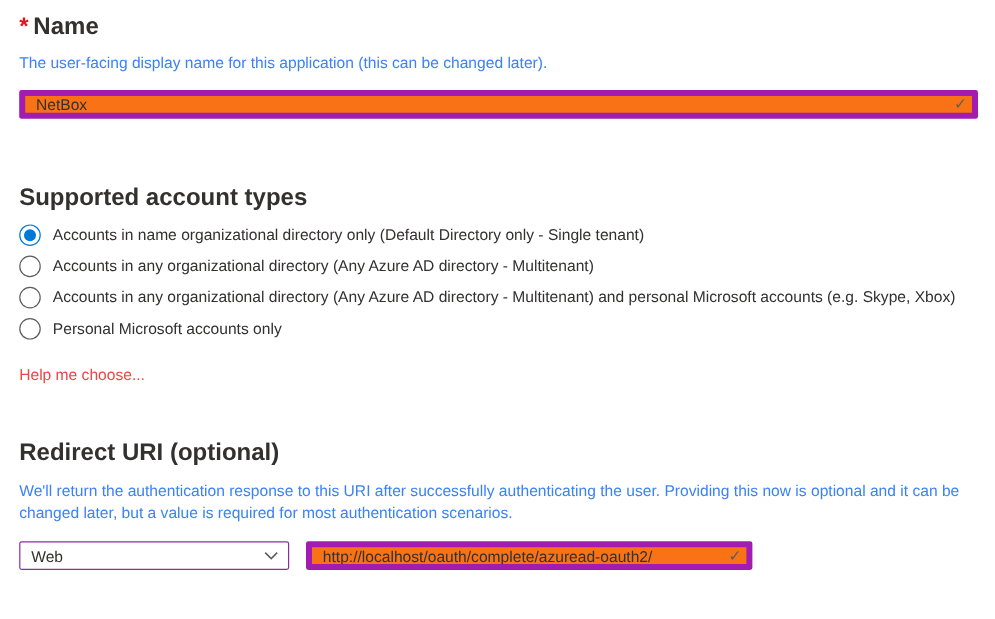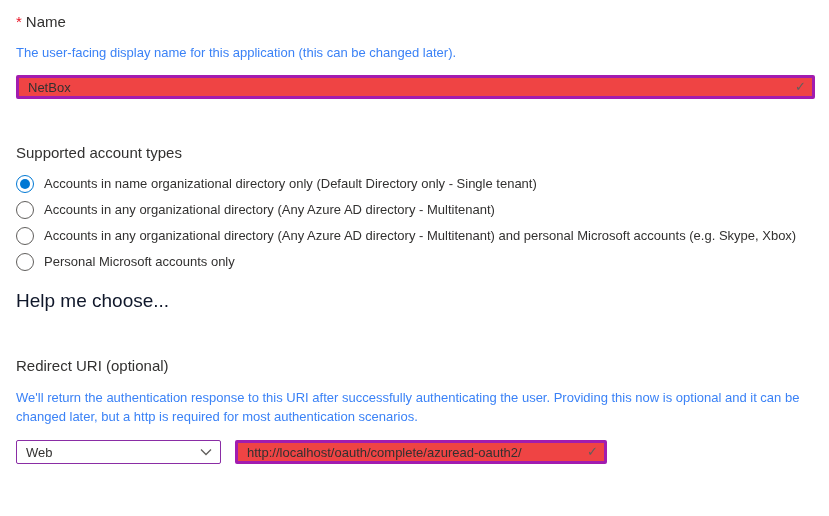--- a/index.html
+++ b/index.html
@@ -10,22 +10,22 @@
     font-family: "Liberation Sans", sans-serif;
     color: #323130;
     overflow: hidden;
   }
   .content {
     margin-left: 16px;
     width: 799px;
     padding-top: 12px;
   }
   .section-heading {
-    font-size: 15px;
-    font-weight: 400;
+    font-size: 20px;
+    font-weight: 700;
     line-height: 20px;
     color: #323130;
   }
   .required-marker {
     color: #e81123;
     margin-right: 4px;
   }
   .body-text {
     font-size: 13px;
     line-height: 18px;
@@ -33,39 +33,39 @@
   }
   .name-desc { margin-top: 12px; }
   .input-wrap {
     position: relative;
     margin-top: 13px;
     height: 24px;
   }
   .text-input {
     width: 100%;
     height: 24px;
-    border: 3px solid #a21caf;
+    border: 5px solid #a21caf;
     border-radius: 2px;
     padding: 0 28px 0 9px;
     font-family: "Liberation Sans", sans-serif;
     font-size: 13px;
     color: #323130;
     outline: none;
-    background: #ef4444;
+    background: #f97316;
   }
   .valid-check {
     position: absolute;
     right: 9px;
     top: 50%;
     transform: translateY(-52%);
     color: #605e5c;
     font-size: 13px;
     pointer-events: none;
   }
-  .sat-heading { margin-top: 44px; }
+  .sat-heading { margin-top: 56px; }
   .question { margin-top: 18px; }
   .radio-group { margin-top: 8px; }
   .radio-row {
     display: flex;
     align-items: center;
     height: 26px;
     gap: 10px;
     cursor: pointer;
   }
   .radio-outer {
@@ -82,38 +82,38 @@
   .radio-dot {
     width: 10px; height: 10px;
     border-radius: 50%;
     background: #0078d4;
     display: none;
   }
   .radio-row.selected .radio-dot { display: block; }
   .radio-label { font-size: 13px; line-height: 18px; }
   .help-link-row { margin-top: 17px; line-height: 18px; }
   .help-link {
-    color: #0f172a;
-    font-size: 19px;
+    color: #ef4444;
+    font-size: 13px;
     text-decoration: none;
     cursor: pointer;
   }
   .redirect-heading { margin-top: 45px; }
   .redirect-desc {
     margin-top: 12px;
     line-height: 19px;
     max-width: 802px;
   }
   .uri-row {
     margin-top: 14px;
     display: flex;
     gap: 14px;
   }
   .platform-select {
-    width: 205px;
+    width: 225px;
     height: 24px;
     border: 1px solid #8a2da5;
     border-radius: 2px;
     display: flex;
     align-items: center;
     justify-content: space-between;
     padding: 0 8px 0 9px;
     font-size: 13px;
     cursor: pointer;
     background: #fff;
@@ -163,21 +163,21 @@
       <span class="radio-label">Personal Microsoft accounts only</span>
     </div>
   </div>
 
   <div class="help-link-row">
     <a class="help-link">Help me choose...</a>
   </div>
 
   <div class="section-heading redirect-heading">Redirect URI (optional)</div>
 
-  <div class="body-text redirect-desc">We'll return the authentication response to this URI after successfully authenticating the user. Providing this now is optional and it can be changed later, but a http is required for most authentication scenarios.</div>
+  <div class="body-text redirect-desc">We'll return the authentication response to this URI after successfully authenticating the user. Providing this now is optional and it can be changed later, but a value is required for most authentication scenarios.</div>
 
   <div class="uri-row">
     <div class="platform-select">
       <span>Web</span>
       <svg class="chevron-svg" width="12" height="8" viewBox="0 0 12 8">
         <polyline points="1,1.5 6,6.5 11,1.5" fill="none" stroke="#605e5c" stroke-width="1.3"></polyline>
       </svg>
     </div>
     <div class="uri-input-wrap">
       <input class="text-input" type="text" value="http://localhost/oauth/complete/azuread-oauth2/" style="">

